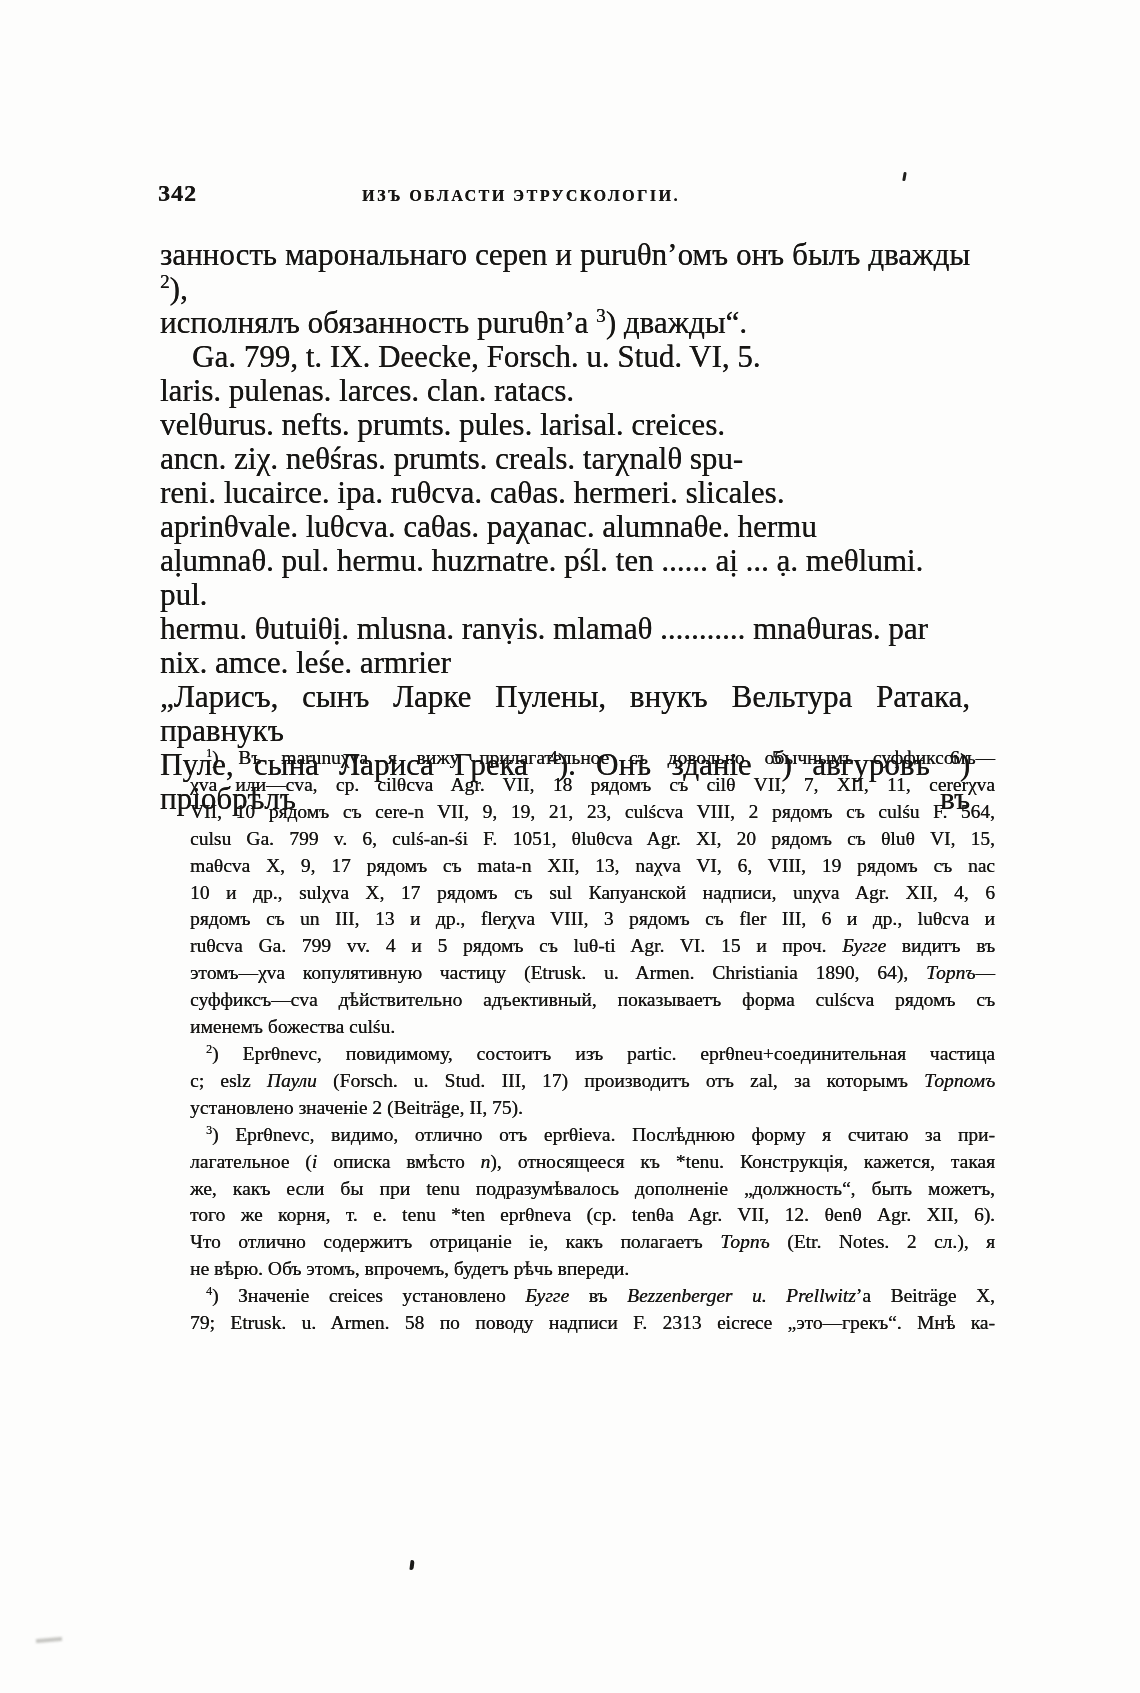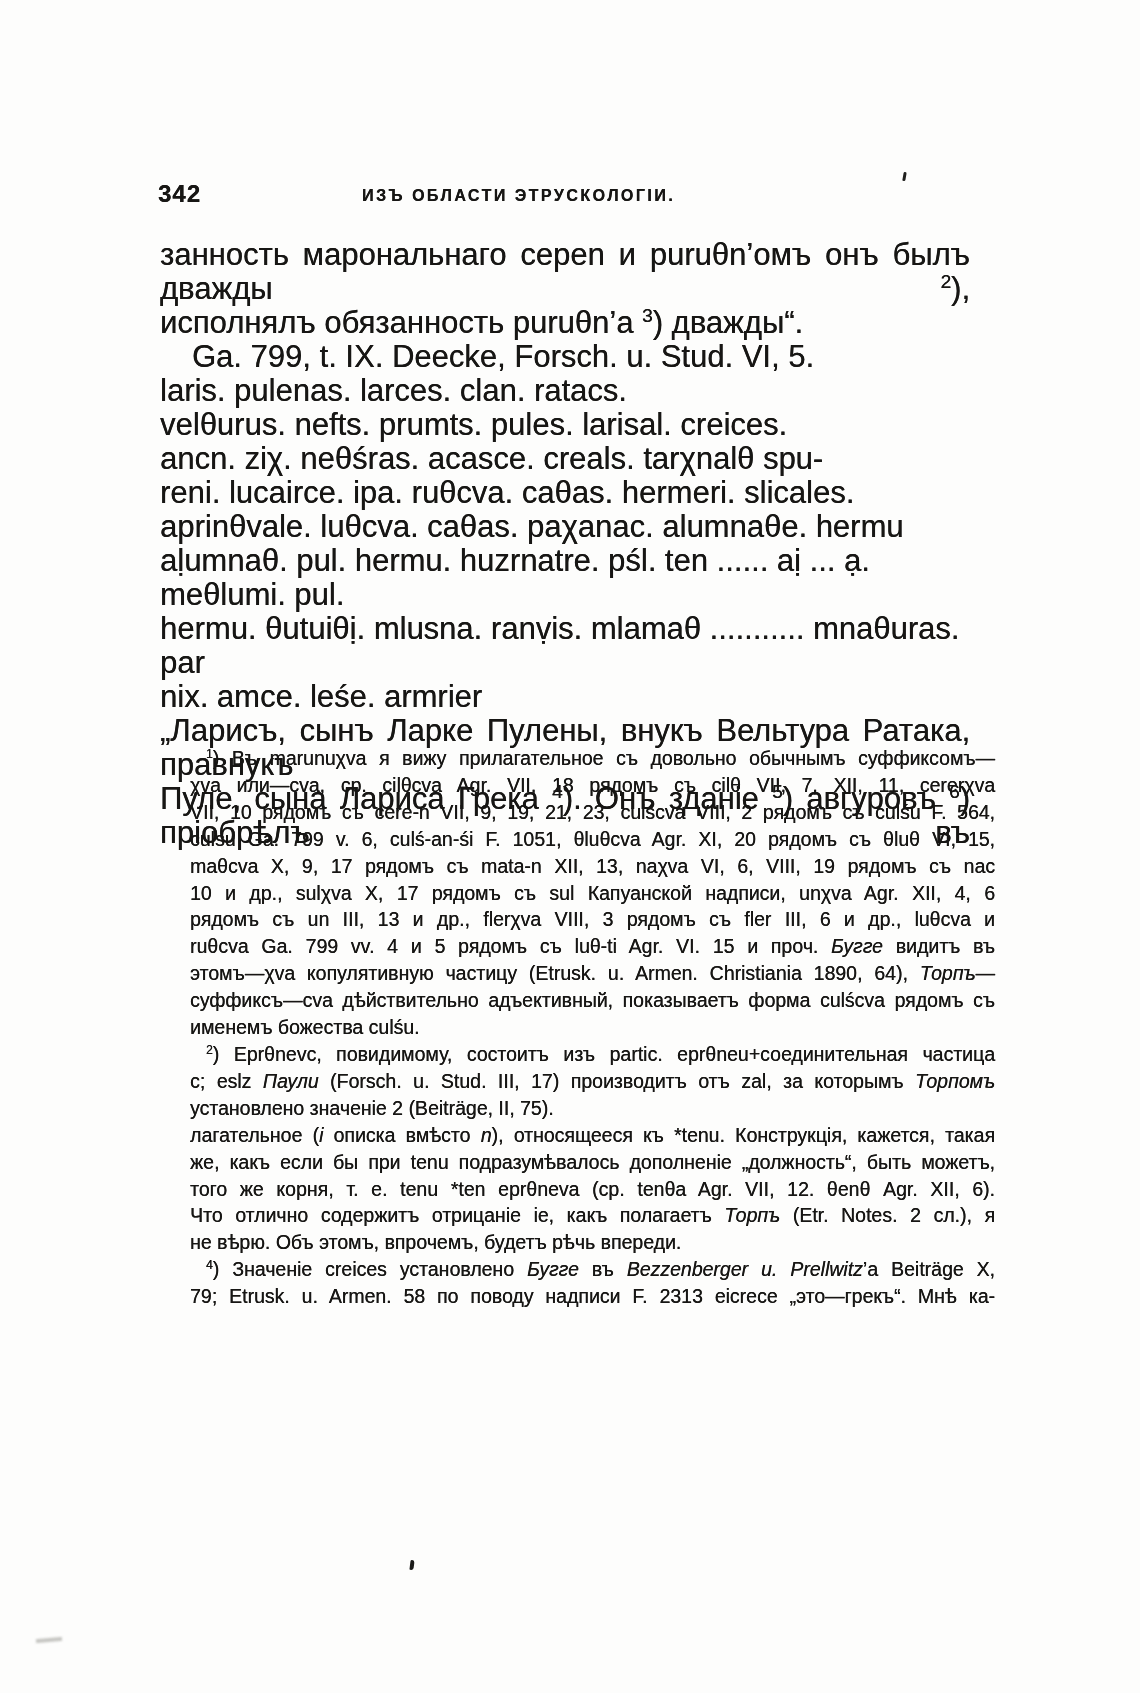--- a/index.html
+++ b/index.html
@@ -1,20 +1,20 @@
 <!DOCTYPE html>
 <html><head>
 <meta charset="utf-8">
 <style>
   html,body { margin:0; padding:0; background:#e8e8e6; }
   .page {
     position:relative;
     width:1140px; height:1693px;
     background:#fdfdfc;
-    font-family:Liberation Sans, sans-serif;
+    font-family:Liberation Serif, serif;
     color:#171614;
     overflow:hidden;
     text-shadow:0.25px 0 0 currentColor; 
   }
   .pagenum {
     position:absolute; left:158px; top:180px;
     font-size:24px; font-weight:bold; letter-spacing:1px;
   }
   .running-title {
     position:absolute; left:362px; top:187px;
@@ -54,21 +54,21 @@
   <div class="pagenum">342</div>
   <div class="running-title">ИЗЪ ОБЛАСТИ ЭТРУСКОЛОГІИ.</div>
   <div class="speck-a"></div>
 
   <div class="main">
       <div class="line just"><span>занность марональнаго cepen и puruθn’омъ онъ былъ дважды </span><span class="sup">2</span><span>),</span></div>
       <div class="line"><span>исполнялъ обязанность puruθn’a </span><span class="sup">3</span><span>) дважды“.</span></div>
       <div class="line ind"><span>Ga. 799, t. IX. Deecke, Forsch. u. Stud. VI, 5.</span></div>
       <div class="line"><span>laris. pulenas. larces. clan. ratacs.</span></div>
       <div class="line"><span>velθurus. nefts. prumts. pules. larisal. creices.</span></div>
-      <div class="line"><span>ancn. ziχ. neθśras. acasce. creals. tarχnalθ spu-</span></div>
+      <div class="line"><span>ancn. ziχ. neθśras. prumts. creals. tarχnalθ spu-</span></div>
       <div class="line"><span>reni. lucairce. ipa. ruθcva. caθas. hermeri. slicales.</span></div>
       <div class="line"><span>aprinθvale. luθcva. caθas. paχanac. alumnaθe. hermu</span></div>
       <div class="line"><span>aḷumnaθ. pul. hermu. huzrnatre. pśl. ten ...... aị ... ạ. meθlumi. pul.</span></div>
       <div class="line"><span>hermu. θutuiθị. mlusna. ranṿis. mlamaθ ........... mnaθuras. par</span></div>
       <div class="line"><span>nix. amce. leśe. armrier</span></div>
       <div class="line just"><span>„Ларисъ, сынъ Ларке Пулены, внукъ Вельтура Ратака, правнукъ</span></div>
       <div class="line just"><span>Пуле, сына Лариса Грека </span><span class="sup">4</span><span>). Онъ зданіе </span><span class="sup">5</span><span>) авгуровъ </span><span class="sup">6</span><span>) пріобрѣлъ въ</span></div>
     </div>
   <div class="fnotes">
       <div class="line just ind"><span class="sup">1</span><span>) Въ marunuχva я вижу прилагательное съ довольно обычнымъ суффиксомъ—</span></div>
@@ -78,20 +78,21 @@
       <div class="line just"><span>maθcva X, 9, 17 рядомъ съ mata-n XII, 13, naχva VI, 6, VIII, 19 рядомъ съ nac</span></div>
       <div class="line just"><span>10 и др., sulχva X, 17 рядомъ съ sul Капуанской надписи, unχva Agr. XII, 4, 6</span></div>
       <div class="line just"><span>рядомъ съ un III, 13 и др., flerχva VIII, 3 рядомъ съ fler III, 6 и др., luθcva и</span></div>
       <div class="line just"><span>ruθcva Ga. 799 vv. 4 и 5 рядомъ съ luθ-ti Agr. VI. 15 и проч. </span><span class="it">Бугге</span><span> видитъ въ</span></div>
       <div class="line just"><span>этомъ—χva копулятивную частицу (Etrusk. u. Armen. Christiania 1890, 64), </span><span class="it">Торпъ</span><span>—</span></div>
       <div class="line just"><span>суффиксъ—cva дѣйствительно адъективный, показываетъ форма culścva рядомъ съ</span></div>
       <div class="line"><span>именемъ божества culśu.</span></div>
       <div class="line just ind"><span class="sup">2</span><span>) Eprθnevc, повидимому, состоитъ изъ partic. eprθneu+соединительная частица</span></div>
       <div class="line just"><span>c; eslz </span><span class="it">Паули</span><span> (Forsch. u. Stud. III, 17) производитъ отъ zal, за которымъ </span><span class="it">Торпомъ</span></div>
       <div class="line"><span>установлено значеніе 2 (Beiträge, II, 75).</span></div>
+      <div class="line just ind"><span class="sup">3</span><span>) Eprθnevc, видимо, отлично отъ eprθieva. Послѣднюю форму я считаю за при-</span></div>
       <div class="line just"><span>лагательное (</span><span class="it">i</span><span> описка вмѣсто </span><span class="it">n</span><span>), относящееся къ *tenu. Конструкція, кажется, такая</span></div>
       <div class="line just"><span>же, какъ если бы при tenu подразумѣвалось дополненіе „должность“, быть можетъ,</span></div>
       <div class="line just"><span>того же корня, т. е. tenu *ten eprθneva (ср. tenθa Agr. VII, 12. θenθ Agr. XII, 6).</span></div>
       <div class="line just"><span>Что отлично содержитъ отрицаніе ie, какъ полагаетъ </span><span class="it">Торпъ</span><span> (Etr. Notes. 2 сл.), я</span></div>
       <div class="line"><span>не вѣрю. Объ этомъ, впрочемъ, будетъ рѣчь впереди.</span></div>
       <div class="line just ind"><span class="sup">4</span><span>) Значеніе creices установлено </span><span class="it">Бугге</span><span> въ </span><span class="it">Bezzenberger u. Prellwitz</span><span>’a Beiträge X,</span></div>
       <div class="line just"><span>79; Etrusk. u. Armen. 58 по поводу надписи F. 2313 eicrece „это—грекъ“. Мнѣ ка-</span></div>
     </div>
 
   <div class="speck-b"></div>

